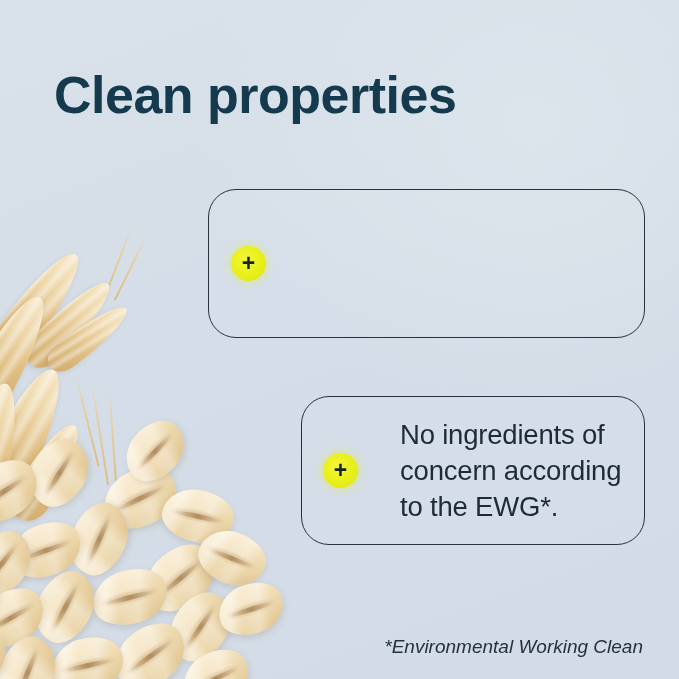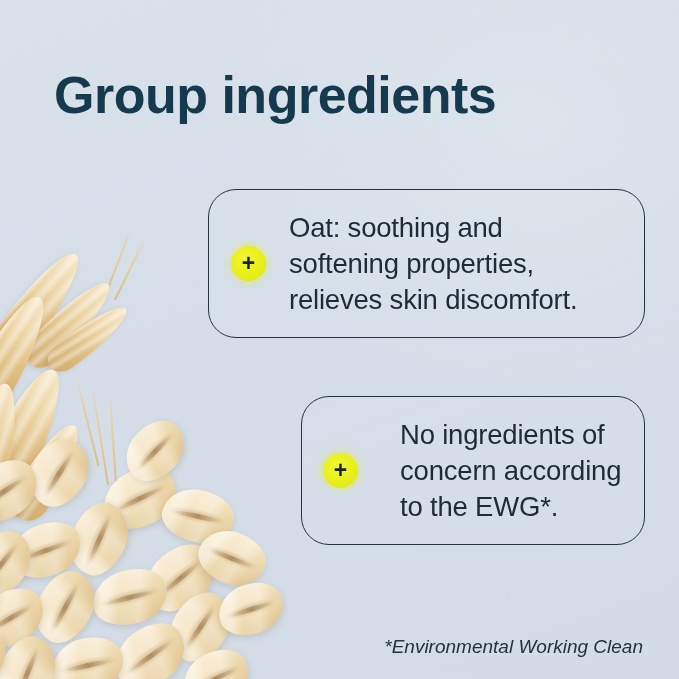--- a/index.html
+++ b/index.html
@@ -207,29 +207,26 @@
       <div class="flake" style="left:252px;top:352px;width:66px;height:50px;transform:rotate(-18deg);"></div>
 
       <div class="flake" style="left:146px;top:396px;width:76px;height:56px;transform:rotate(-36deg);"></div>
       <div class="flake" style="left:86px;top:406px;width:72px;height:54px;transform:rotate(-12deg);"></div>
       <div class="flake" style="left:24px;top:414px;width:74px;height:54px;transform:rotate(-68deg);"></div>
       <div class="flake" style="left:-26px;top:402px;width:70px;height:52px;transform:rotate(-44deg);"></div>
       <div class="flake" style="left:216px;top:420px;width:68px;height:52px;transform:rotate(-26deg);"></div>
     </div>
   </div>
 
-  <h1 class="page-title">Group ingredients</h1>
+  <h1 class="page-title">Clean properties</h1>
 
   <div class="fact-card card-1">
     <div class="plus-badge">
       <span class="glyph">+</span>
     </div>
-    <div class="card-text">Oat:  soothing  and
-softening properties,
-relieves skin discomfort.</div>
   </div>
 
   <div class="fact-card card-2">
     <div class="plus-badge">
       <span class="glyph">+</span>
     </div>
     <div class="card-text">No ingredients of
 concern according
 to the EWG*.</div>
   </div>

